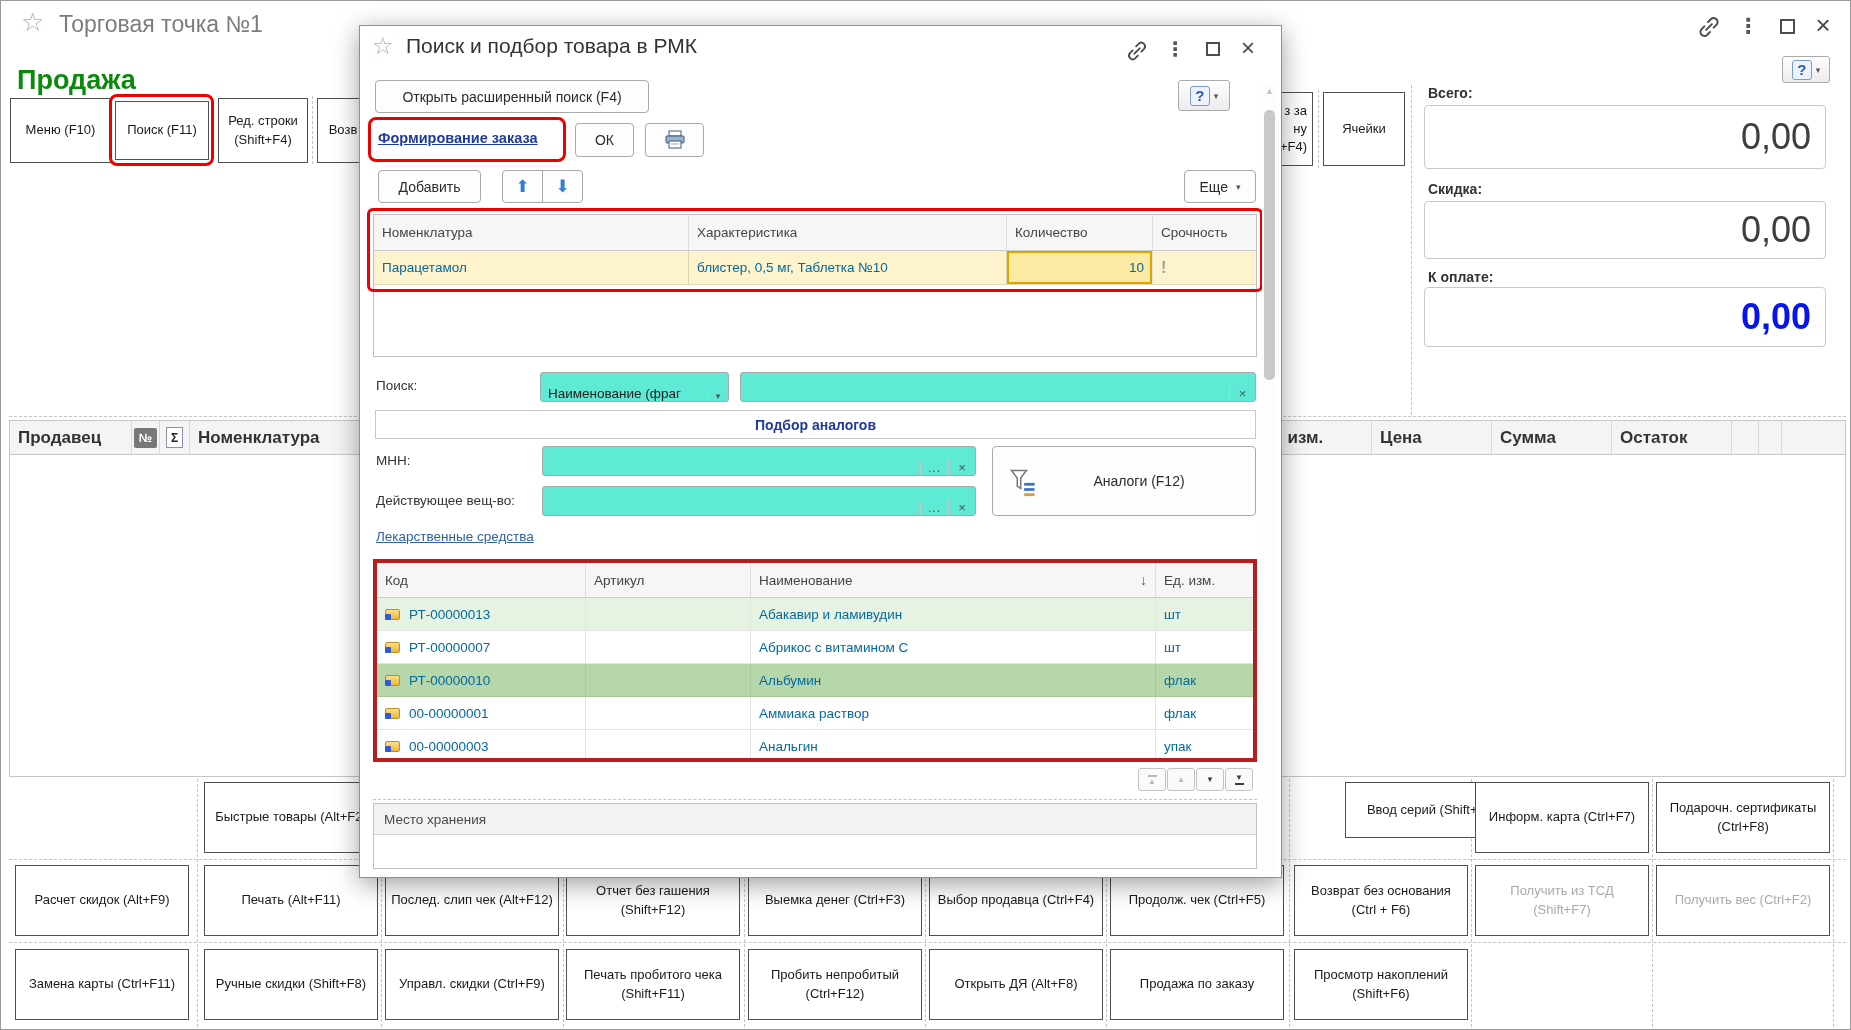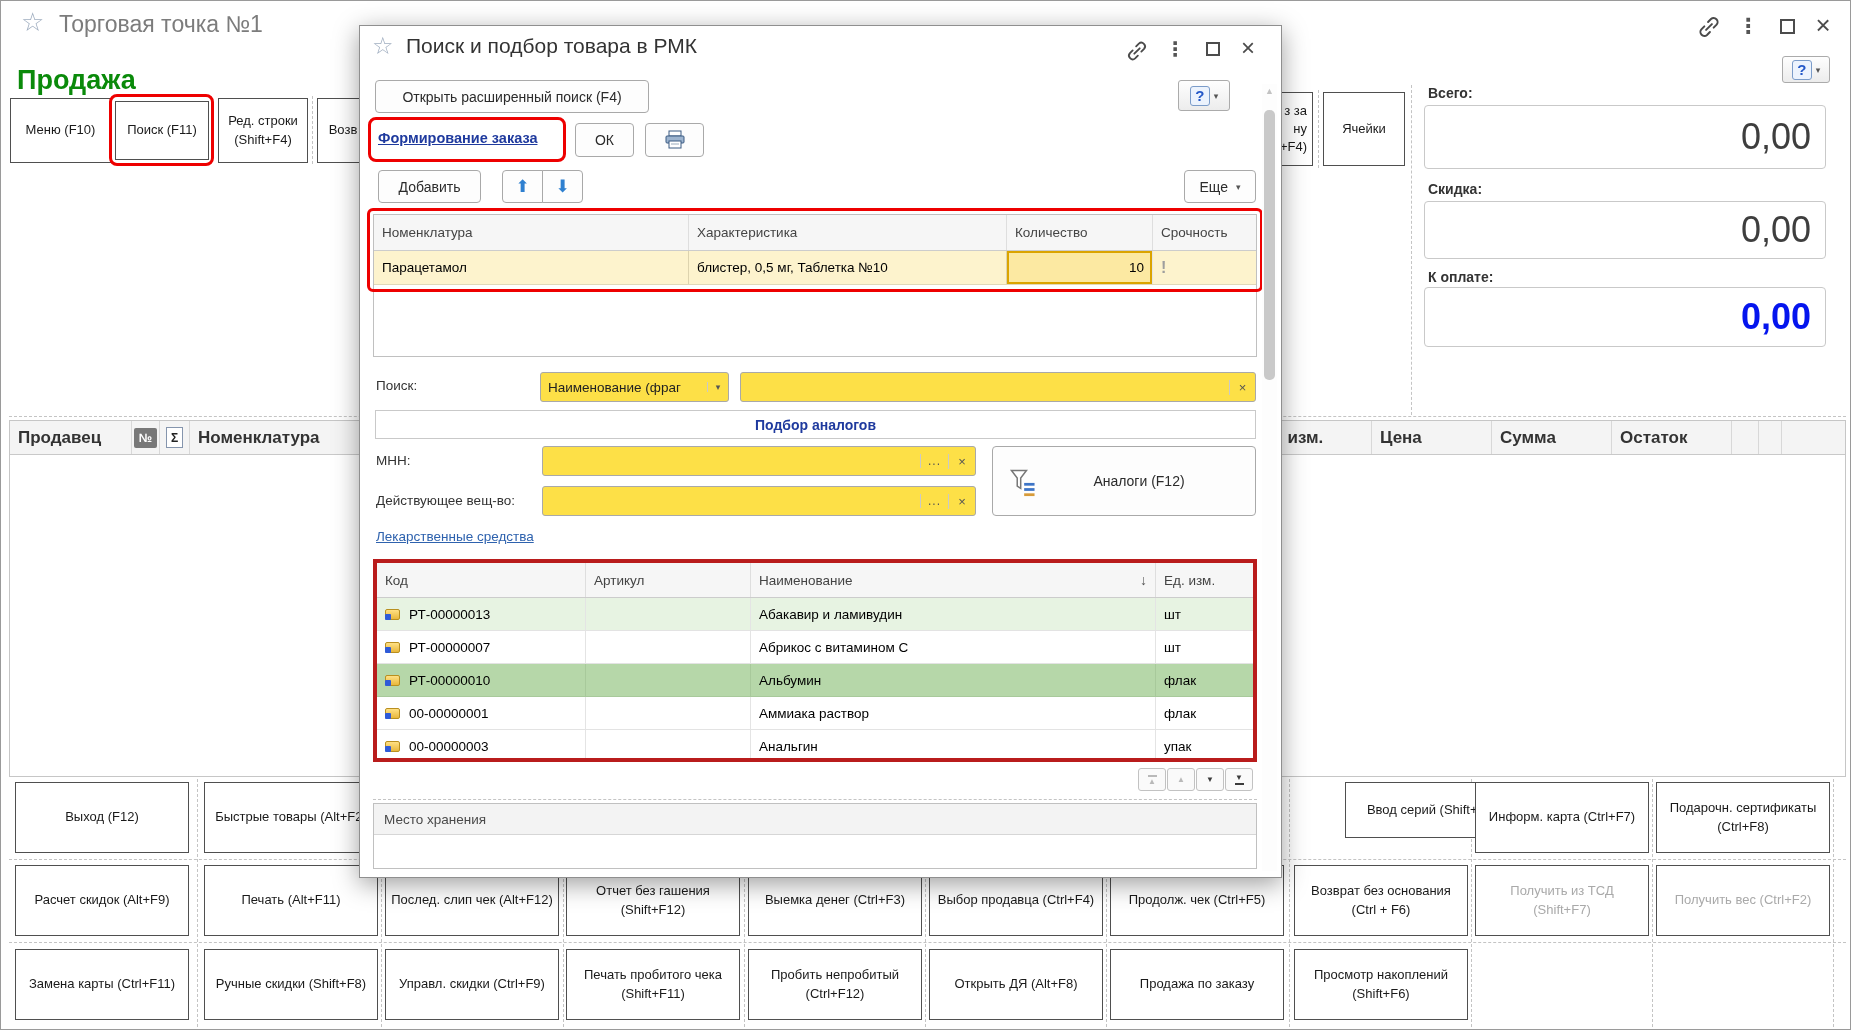--- a/index.html
+++ b/index.html
@@ -23,22 +23,22 @@
   
   .shead{display:flex;height:34px;background:#f4f4f4;border-bottom:1px solid #c9c9c9}
   .shead .c{display:flex;align-items:center;height:100%;padding:0 8px;border-right:1px solid #d8d8d8;
        font-size:17px;font-weight:700;color:#333;white-space:nowrap;overflow:hidden}
   
   .th{display:flex;height:36px;background:#f6f6f6;border-bottom:1px solid #cccccc}
   .th .c{display:flex;align-items:center;height:100%;padding:0 8px;border-right:1px solid #dedede;
        font-size:13.5px;color:#444;white-space:nowrap;overflow:hidden}
   .tr{display:flex;align-items:center}
   .tr .c{display:flex;align-items:center;height:100%;padding:0 8px;border-right:1px solid #e4e4e4;
-       font-size:13.5px;color:#000000;white-space:nowrap;overflow:hidden}
-  .combo,.igroup{position:absolute;display:flex;align-items:center;background:#fde047;border:1px solid #a9a9a9;border-radius:3px}
+       font-size:13.5px;color:#0369a1;white-space:nowrap;overflow:hidden}
+  .combo,.igroup{position:absolute;display:flex;align-items:flex-end;background:#5eead4;border:1px solid #a9a9a9;border-radius:3px}
   .combo .t,.igroup input{flex:1;padding:0 7px;font-size:13.5px;color:#222;display:flex;align-items:center;
        white-space:nowrap;overflow:hidden;border:none;outline:none;background:transparent;
        font-family:"Liberation Sans","DejaVu Sans",sans-serif}
   .seg{display:flex;align-items:center;justify-content:center;border-left:1px solid #c9c9c9;color:#555}
   .valbox{position:absolute;background:#fff;border:1px solid #c9c9c9;border-radius:4px;display:flex;
        align-items:center;justify-content:flex-end;padding-right:14px;font-size:36px;color:#3e3e3e}
   .lbl{position:absolute;font-size:14px;font-weight:700;color:#333;white-space:nowrap}
   .qicon{width:20px;height:20px;background:#ecf3fd;border:1px solid #7b9cc9;border-radius:3px;color:#2458c8;
        font-weight:700;font-size:15px;display:flex;align-items:center;justify-content:center}
   .helpbtn{position:absolute;display:flex;align-items:center;justify-content:center;gap:4px;
@@ -129,21 +129,20 @@
   <div class="dashv" style="left:743px;top:778px;height:248px"></div>
   <div class="dashv" style="left:924px;top:778px;height:248px"></div>
   <div class="dashv" style="left:1105px;top:778px;height:248px"></div>
   <div class="dashv" style="left:1288px;top:778px;height:248px"></div>
   <div class="dashv" style="left:1470px;top:778px;height:248px"></div>
   <div class="dashv" style="left:1651px;top:778px;height:248px"></div>
   <div class="dashv" style="left:1832px;top:778px;height:248px"></div>
   <div class="dashh" style="left:8px;top:858px;width:1837px"></div>
   <div class="dashh" style="left:8px;top:941px;width:1837px"></div>
 
-  <div class="btn" style="left:14px;top:781px;width:174px;height:71px">Выход (F12)</div>
   <div class="btn" style="left:203px;top:781px;width:174px;height:71px;white-space:nowrap">Быстрые товары (Alt+F2)</div>
   <div class="btn" style="left:1344px;top:781px;width:174px;height:56px">Ввод серий (Shift+F2)</div>
   <div class="btn" style="left:1474px;top:781px;width:174px;height:71px">Информ. карта (Ctrl+F7)</div>
   <div class="btn" style="left:1655px;top:781px;width:174px;height:71px">Подарочн. сертификаты
 (Ctrl+F8)</div>
 
   <div class="btn" style="left:14px;top:864px;width:174px;height:71px">Расчет скидок (Alt+F9)</div>
   <div class="btn" style="left:203px;top:864px;width:174px;height:71px">Печать (Alt+F11)</div>
   <div class="btn" style="left:384px;top:864px;width:174px;height:71px">Послед. слип чек (Alt+F12)</div>
   <div class="btn" style="left:565px;top:864px;width:174px;height:71px">Отчет без гашения

